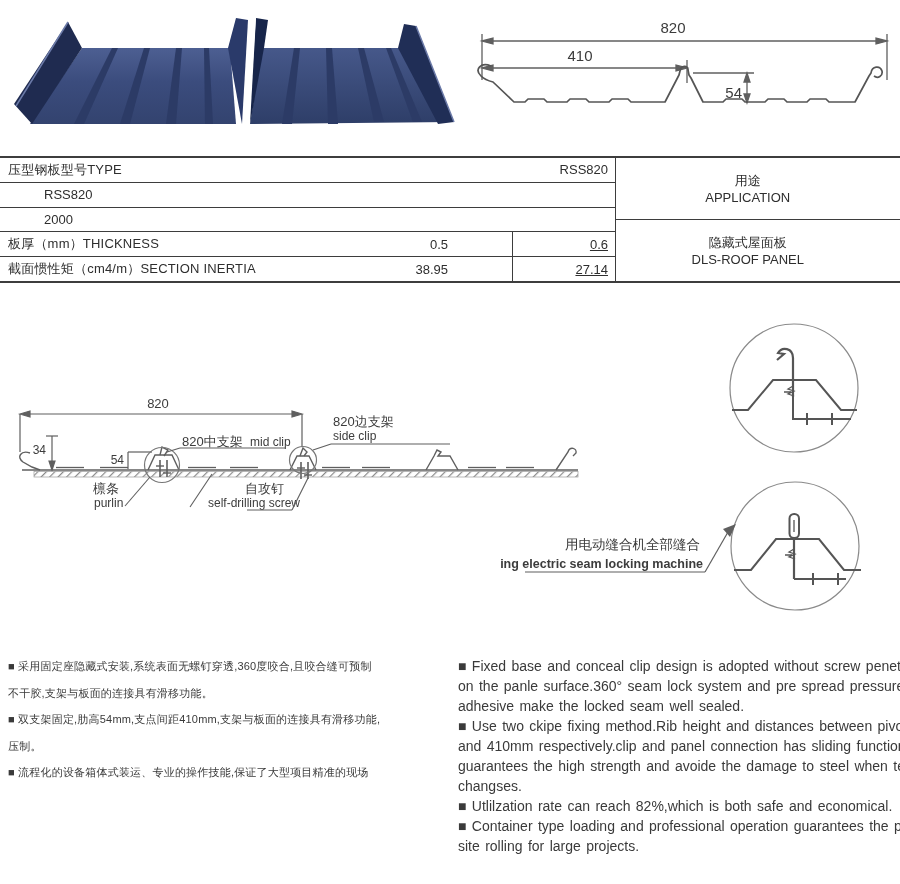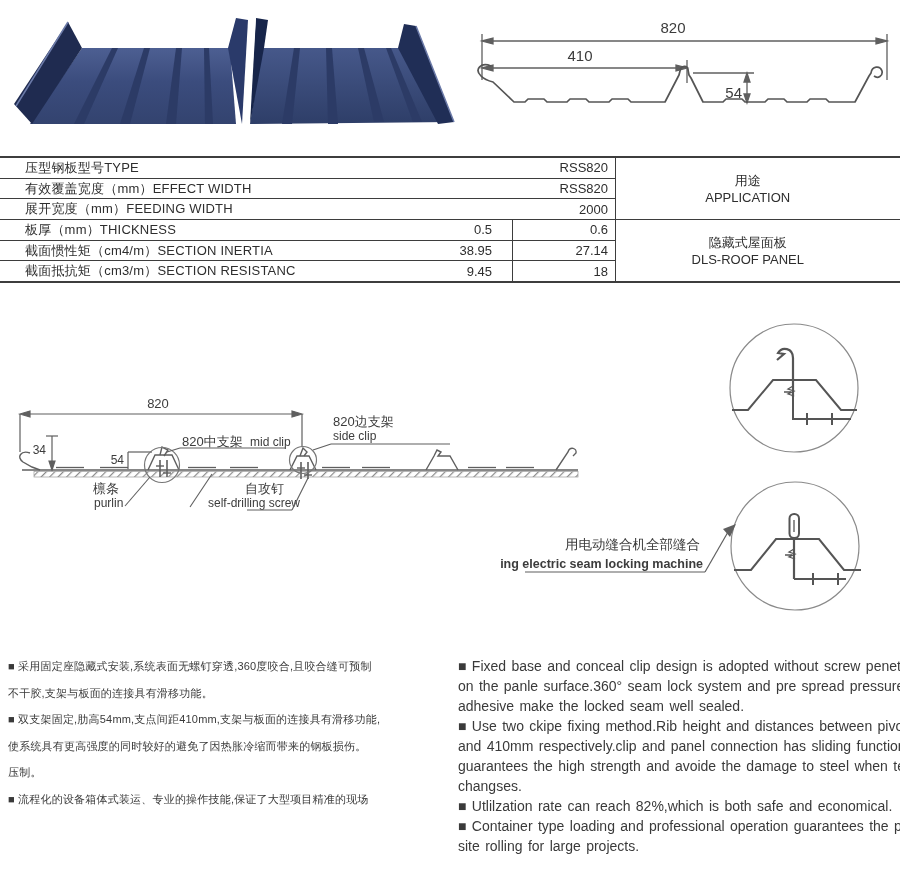--- a/index.html
+++ b/index.html
@@ -15,28 +15,28 @@
   .photo{left:8px;top:4px;width:450px;height:132px;}
 
   
   .profile{left:460px;top:8px;width:440px;height:122px;}
 
   
   .spec-table{left:0;top:156px;width:900px;height:127px;font-size:13px;color:#2e2e2e;}
   .t-main{position:absolute;left:0;top:0;width:616px;height:100%;box-sizing:border-box;
     border-top:2px solid #3d3d3d;border-bottom:2px solid #3d3d3d;border-right:1.5px solid #3d3d3d;
     display:flex;flex-direction:column;}
-  .t-row{flex:1;display:flex;align-items:center;border-bottom:1.5px solid #3d3d3d;box-sizing:border-box;min-height:0;padding-left:17px;}
+  .t-row{flex:1;display:flex;align-items:center;border-bottom:1.5px solid #3d3d3d;box-sizing:border-box;min-height:0;}
   .t-row:last-child{border-bottom:none;}
   .t-lbl{padding-left:8px;flex:1;white-space:nowrap;letter-spacing:.2px;}
-  .t-val{text-align:right;white-space:nowrap;}
+  .t-val{text-align:right;white-space:nowrap;margin-left:44px;}
   .t-val.wide{padding-right:7px;}
   .t-val.v1{width:78px;padding-right:20px;}
   .t-val.v2{width:103px;height:100%;box-sizing:border-box;border-left:1.5px solid #3d3d3d;
-    display:flex;align-items:center;justify-content:flex-end;padding-right:7px;}
+    display:flex;align-items:center;justify-content:flex-end;padding-right:7px;text-decoration:underline;}
   .t-side{position:absolute;left:614.5px;top:0;right:0;height:100%;box-sizing:border-box;
     border-top:2px solid #3d3d3d;border-bottom:2px solid #3d3d3d;
     display:flex;flex-direction:column;text-align:right;}
   .t-cell{flex:1;display:flex;flex-direction:column;justify-content:center;align-items:center;
     padding-right:19px;line-height:17px;white-space:nowrap;}
   .t-cell.a{border-bottom:1.5px solid #3d3d3d;}
 
   
   .mid-diagram{left:0;top:390px;width:600px;height:135px;}
 
@@ -125,41 +125,34 @@
     L 395 94 L 409 68 L 411 65 c 1 -7 9 -8 11 -2 c 1 5 -4 8 -8 5"></path>
 </svg>
 
 <div class="abs spec-table">
   <div class="t-main">
     <div class="t-row">
       <span class="t-lbl">压型钢板型号TYPE</span>
       <span class="t-val wide">RSS820</span>
     </div>
     <div class="t-row">
-      <span class="t-lbl">有效覆盖宽度（mm）EFFECT WIDTH</span>
       <span class="t-val wide">RSS820</span>
     </div>
     <div class="t-row">
-      <span class="t-lbl">展开宽度（mm）FEEDING WIDTH</span>
       <span class="t-val wide">2000</span>
     </div>
     <div class="t-row">
       <span class="t-lbl">板厚（mm）THICKNESS</span>
       <span class="t-val v1">0.5</span>
       <span class="t-val v2">0.6</span>
     </div>
     <div class="t-row">
       <span class="t-lbl">截面惯性矩（cm4/m）SECTION INERTIA</span>
       <span class="t-val v1">38.95</span>
       <span class="t-val v2">27.14</span>
-    </div>
-    <div class="t-row">
-      <span class="t-lbl">截面抵抗矩（cm3/m）SECTION RESISTANC</span>
-      <span class="t-val v1">9.45</span>
-      <span class="t-val v2">18</span>
     </div>
   </div>
   <div class="t-side">
     <div class="t-cell a">
       <div>用途</div>
       <div>APPLICATION</div>
     </div>
     <div class="t-cell b">
       <div>隐藏式屋面板</div>
       <div>DLS-ROOF PANEL</div>
@@ -287,21 +280,20 @@
     <line x1="25" y1="254" x2="205" y2="254" stroke="#5f5f5f" stroke-width="1.2"></line>
     <line x1="205" y1="254" x2="228" y2="214" stroke="#5f5f5f" stroke-width="1.2"></line>
     <polygon points="236,206 223,211 230,219" fill="#5f5f5f"></polygon>
   </g>
 </svg>
 
 <div class="abs feat feat-cn">
   <div class="ln">■ 采用固定座隐藏式安装,系统表面无螺钉穿透,360度咬合,且咬合缝可预制</div>
   <div class="ln">不干胶,支架与板面的连接具有滑移功能。</div>
   <div class="ln">■ 双支架固定,肋高54mm,支点间距410mm,支架与板面的连接具有滑移功能,</div>
-  <div class="ln">使系统具有更高强度的同时较好的避免了因热胀冷缩而带来的钢板损伤。</div>
   <div class="ln">压制。</div>
   <div class="ln">■ 流程化的设备箱体式装运、专业的操作技能,保证了大型项目精准的现场</div>
 </div>
 
 <div class="abs feat feat-en">
   <div class="ln">■ Fixed base and conceal clip design is adopted without screw penetratio</div>
   <div class="ln">on the panle surface.360°  seam lock system and pre spread pressure-sensitiv</div>
   <div class="ln">adhesive make the locked seam well sealed.</div>
   <div class="ln">■ Use two ckipe fixing method.Rib height and distances between pivots 54mr</div>
   <div class="ln">and 410mm respectively.clip and panel connection has sliding function.Whic</div>

